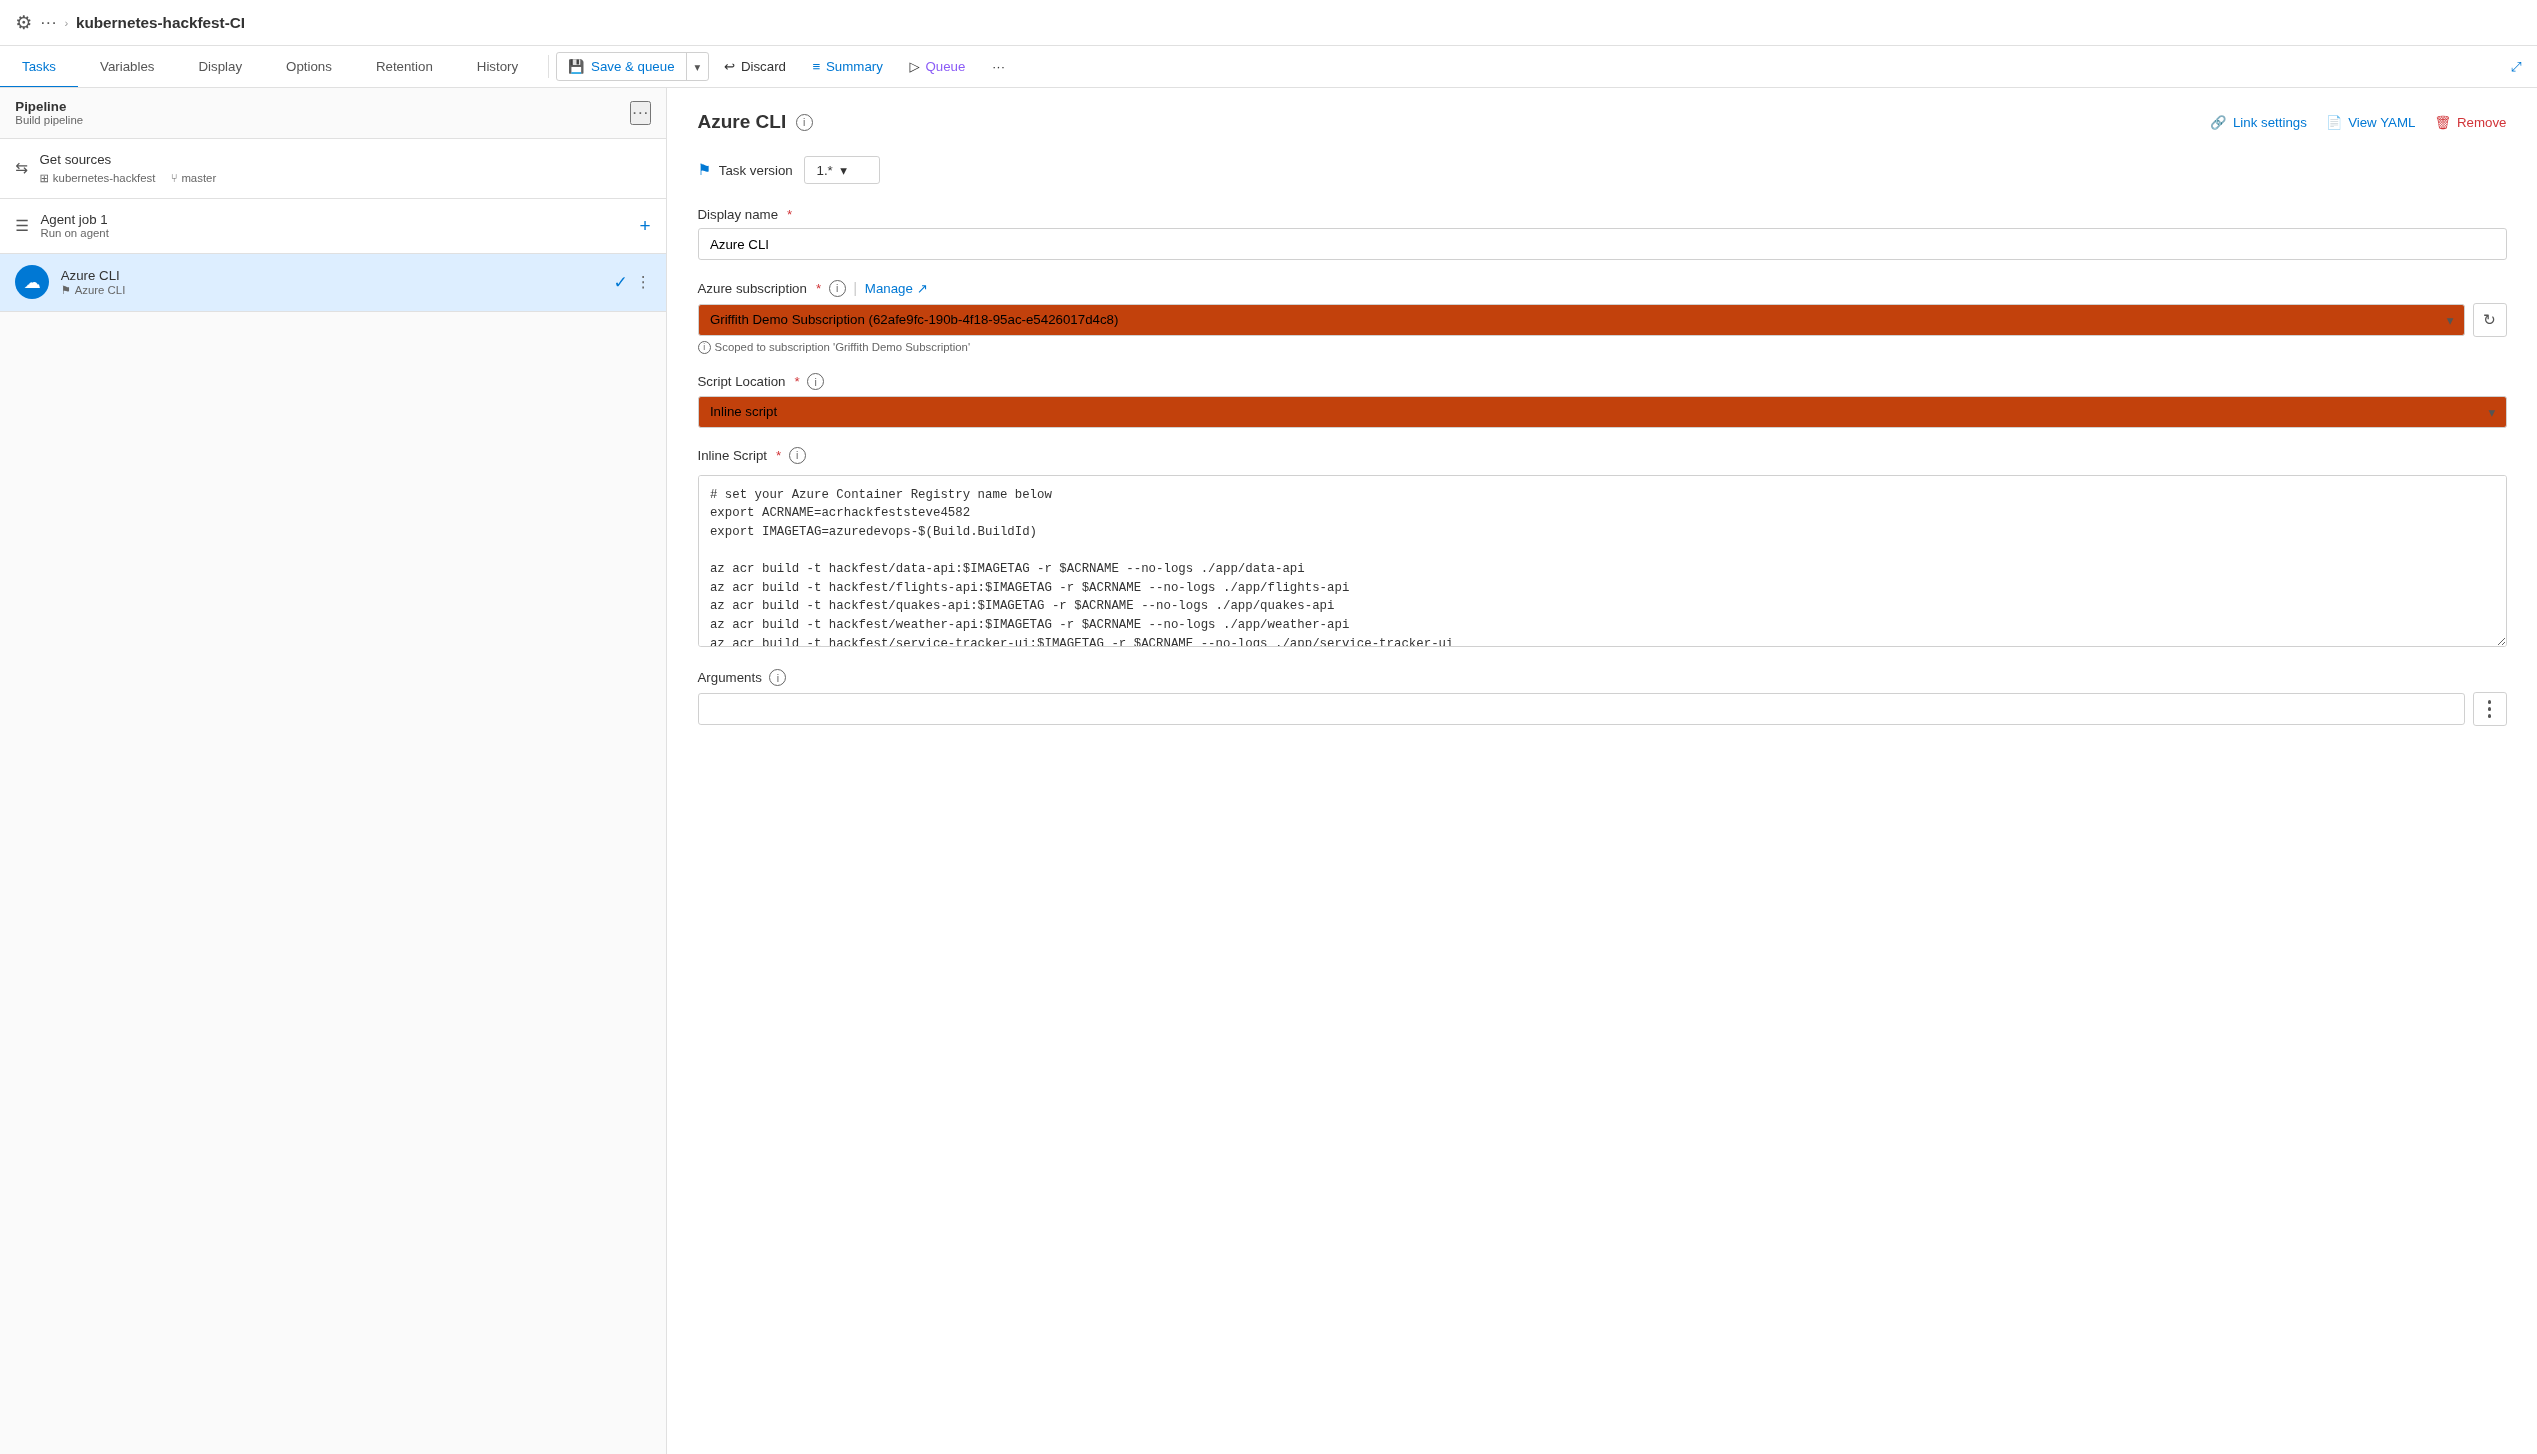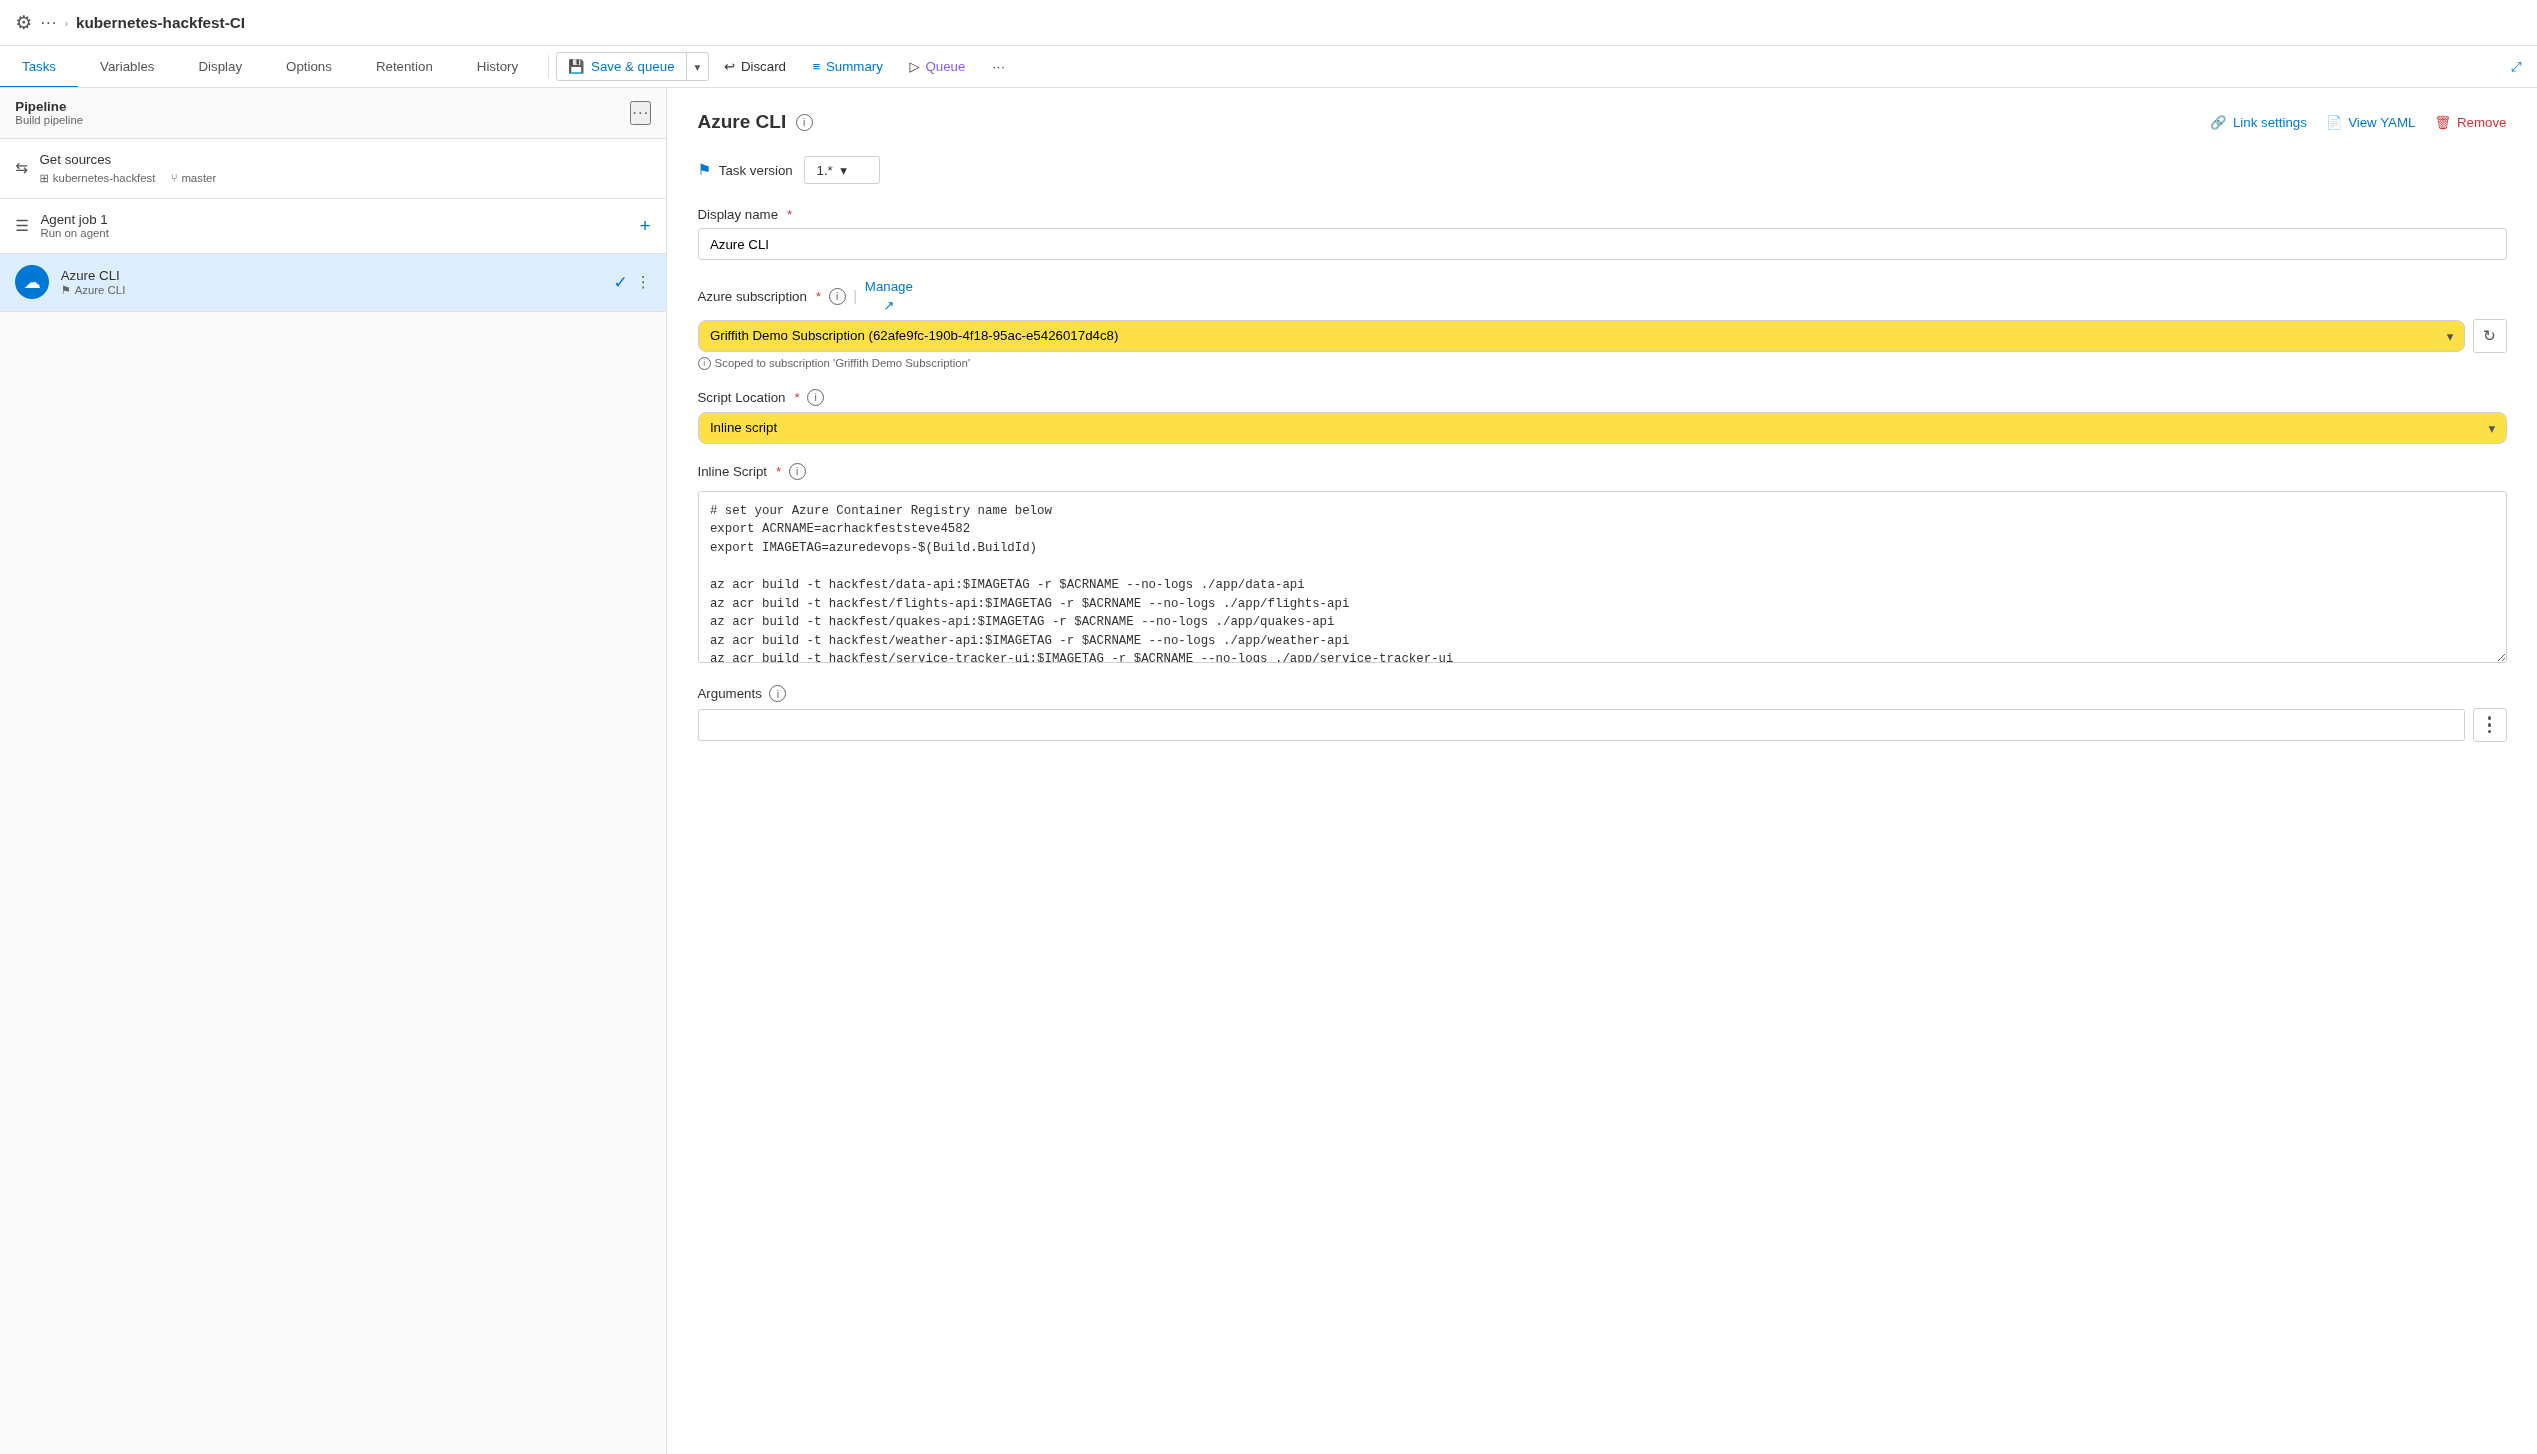--- a/index.html
+++ b/index.html
@@ -293,24 +293,24 @@
       font-family: inherit;
     }
     .form-select-wrapper {
       position: relative;
       width: 100%;
     }
     .form-select {
       width: 100%;
       padding: 7.6px 34px 7.6px 11.4px;
       border: 1px solid #d0d0d0;
-      border-radius: 8px;
+      border-radius: 3px;
       font-size: 13.3px;
       appearance: none;
-      background: #fde047;
+      background: #c2410c;
       cursor: pointer;
       font-family: inherit;
     }
     .select-arrow {
       position: absolute;
       right: 11.4px;
       top: 50%;
       transform: translateY(-50%);
       pointer-events: none;
       color: #555;
@@ -352,21 +352,20 @@
       margin-bottom: 5.7px;
     }
     .manage-link {
       color: #0078d4;
       font-size: 13.3px;
       cursor: pointer;
       text-decoration: none;
       display: flex;
       align-items: center;
       gap: 3.8px;
-      flex-direction: column;
     }
     .pipe-sep { color: #ccc; font-size: 15.3px; }
     .form-textarea {
       width: 100%;
       padding: 9.5px 11.4px;
       border: 1px solid #d0d0d0;
       border-radius: 2.9px;
       font-size: 12.4px;
       font-family: 'Consolas', 'Courier New', monospace;
       resize: vertical;

